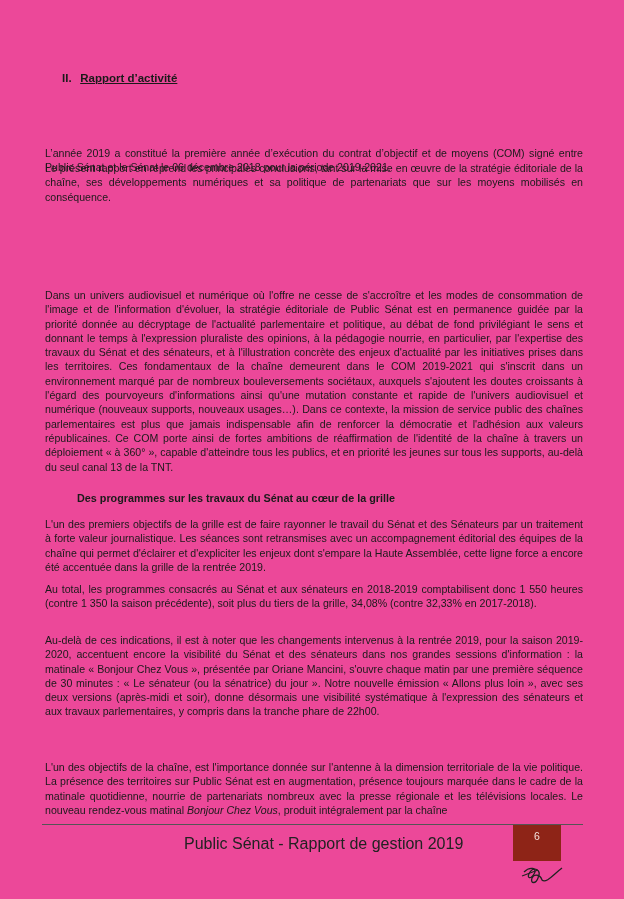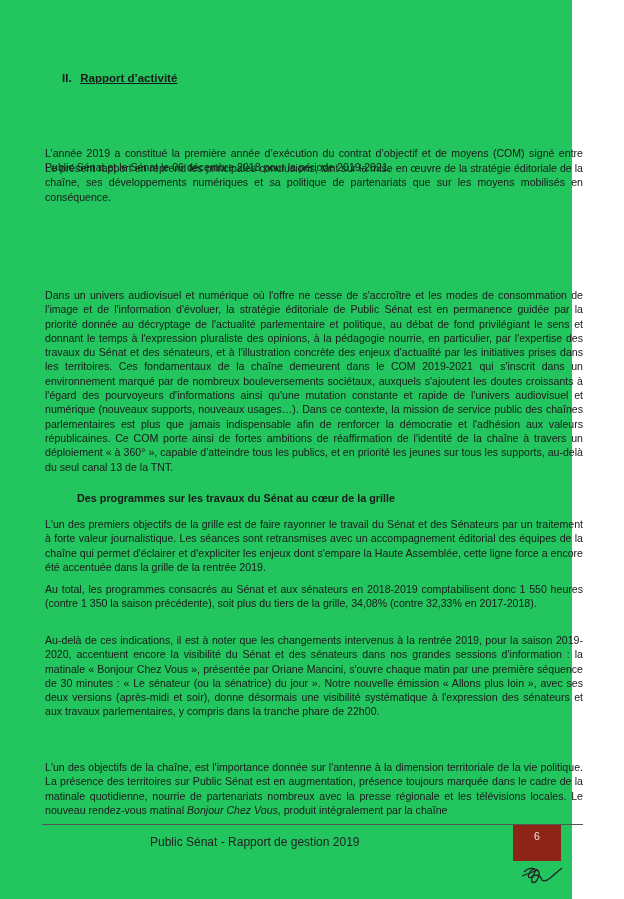--- a/index.html
+++ b/index.html
@@ -1,28 +1,28 @@
 <!DOCTYPE html>
 <html><head>
 <meta charset="utf-8">
 <style>
   html, body { margin: 0; padding: 0; background: #ffffff; }
   body { width: 624px; height: 899px; position: relative; overflow: hidden;
          font-family: "Liberation Sans", sans-serif; color: #1a1a1a; }
-  .page { position: absolute; left: 0; top: 0; width: 572px; height: 899px; background: #22c55e; }
+  .page { position: absolute; left: 0; top: 0; width: 624px; height: 899px; background: #ec4899; }
   .h1 { position: absolute; left: 62px; top: 72px; font-size: 11.5px; font-weight: bold; }
   .h1 .num { display: inline-block; width: 15px; }
   .h1 .title { text-decoration: underline; }
   .p { position: absolute; left: 45px; width: 538px; font-size: 10.6px; line-height: 14.3px; text-align: justify; }
   .h2 { position: absolute; left: 78px; top: 241px; font-size: 11.2px; font-weight: bold; }
   .h2 .num { display: inline-block; width: 16px; }
   .h2 .title { text-decoration: underline; }
   .h3 { position: absolute; left: 45px; font-size: 10.8px; font-weight: bold; }
   .footer-line { position: absolute; left: 42px; top: 824px; width: 541px; height: 1px; background: #555; }
-  .footer-text { position: absolute; left: 150px; top: 835px; font-size: 12px; color: #222; }
+  .footer-text { position: absolute; left: 184px; top: 835px; font-size: 16px; color: #222; }
   .page-box { position: absolute; left: 513px; top: 825px; width: 48px; height: 36px; background: #8e2417;
               color: #f3e0dc; font-size: 10.5px; text-align: center; line-height: 22px; }
   .sig { position: absolute; left: 520px; top: 862px; width: 44px; height: 28px; }
   i { font-style: italic; }
 </style>
 </head>
 <body>
 
 <div class="page">
 

